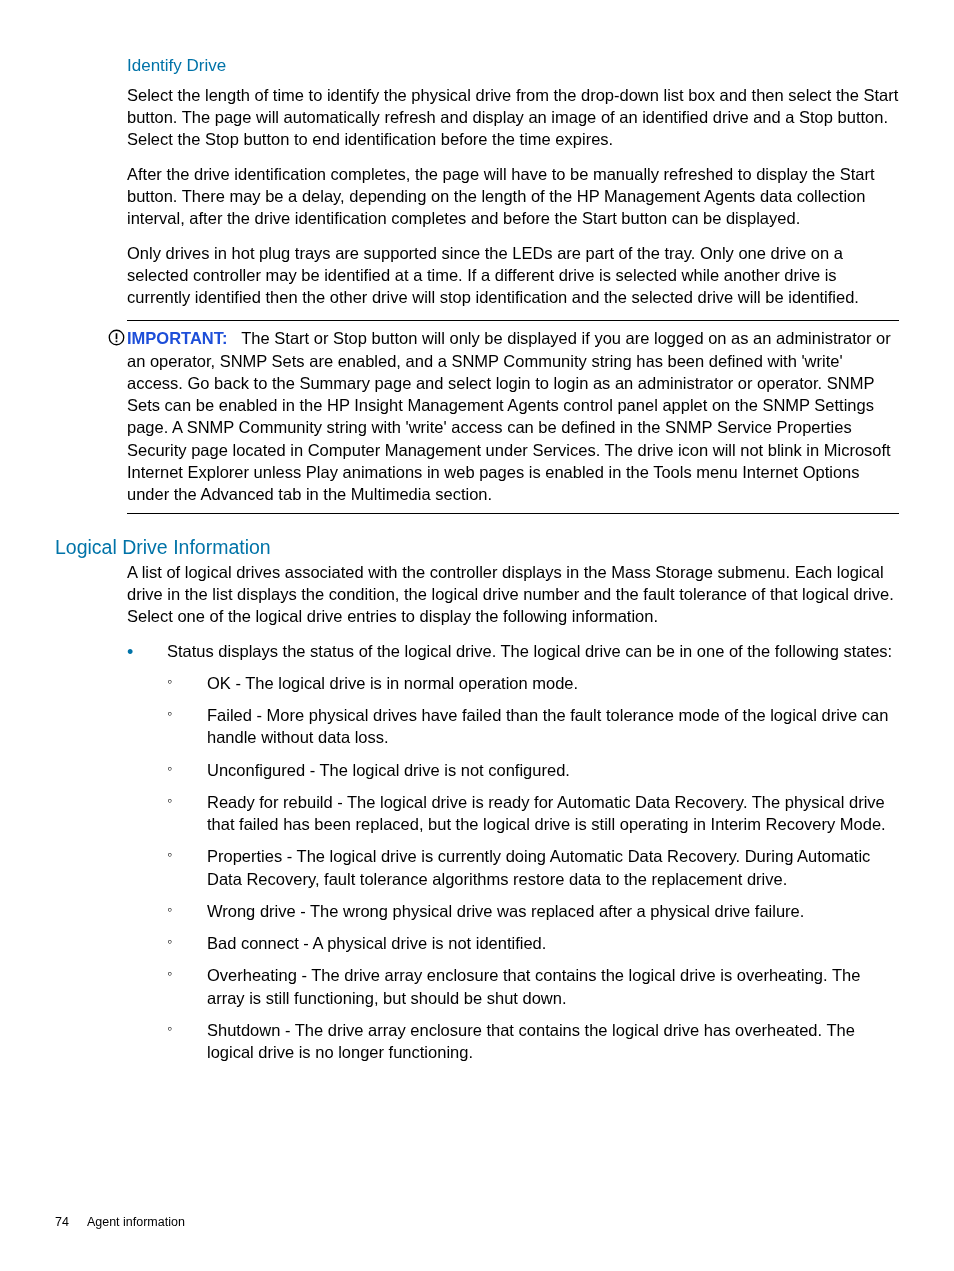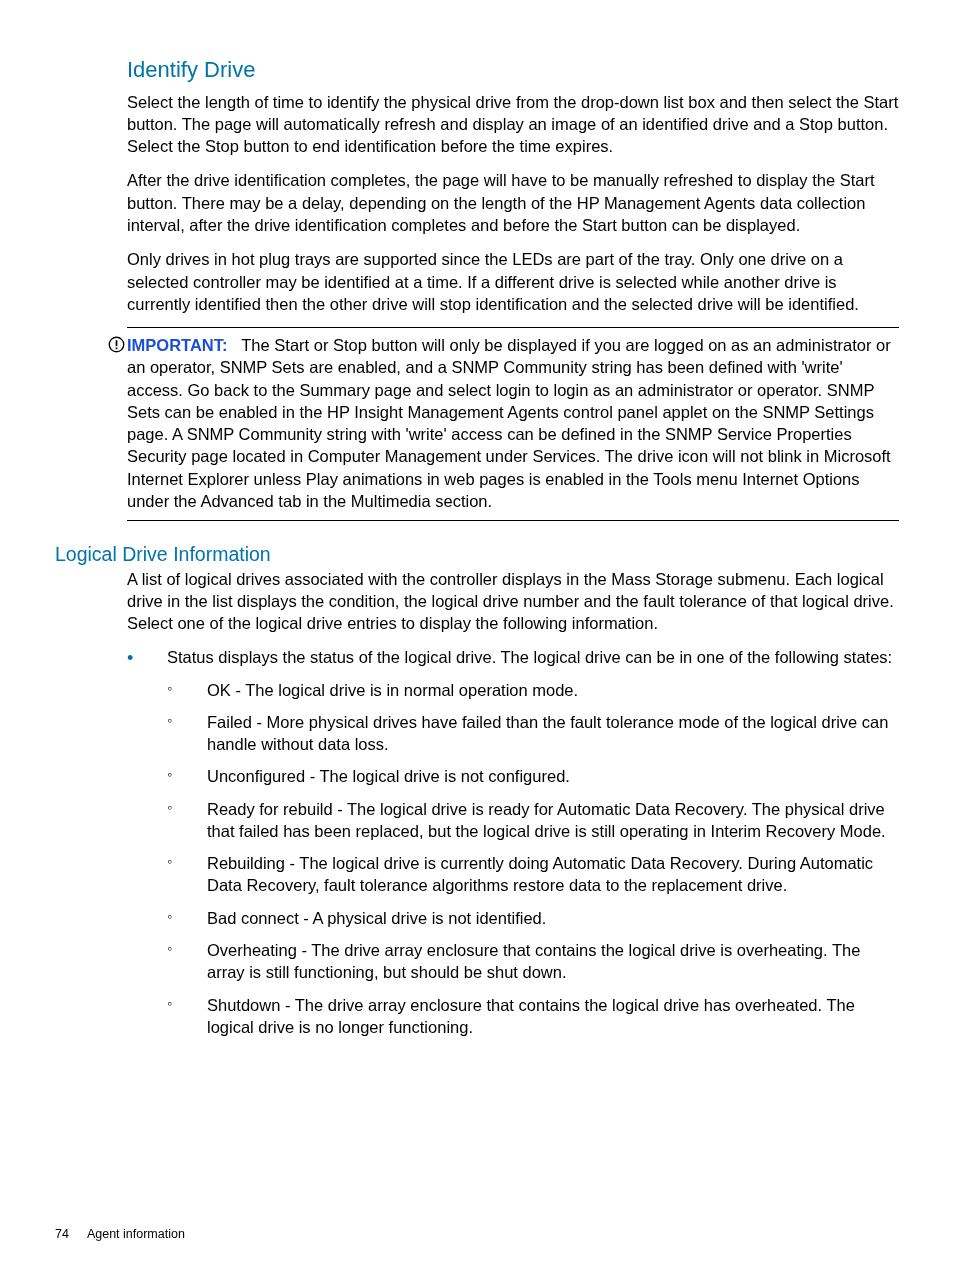--- a/index.html
+++ b/index.html
@@ -16,21 +16,21 @@
       width: 954px;
       height: 1271px;
       position: relative;
       padding: 55px 55px 0 55px;
     }
     .content-indent {
       margin-left: 72px;
     }
     .heading-blue {
       color: #0073a8;
-      font-size: 22px;
+      font-size: 17px;
       font-weight: normal;
       margin-bottom: 6px;
     }
     .section-heading {
       color: #0073a8;
       font-size: 19.5px;
       font-weight: normal;
       margin-top: 20px;
       margin-left: 0;
     }
@@ -90,21 +90,21 @@
     ul.inner-list > li::before {
       content: "◦";
       position: absolute;
       left: 0;
       top: 0;
       font-size: 14px;
       color: #000;
     }
     .footer {
       position: absolute;
-      bottom: 28px;
+      bottom: 40px;
       left: 55px;
       font-size: 12.5px;
     }
     .footer .page-num {
       margin-right: 18px;
     }
   </style>
 </head>
 <body>
 
@@ -135,21 +135,22 @@
 </div>
 
 <ul class="outer-list">
   <li>
     <span>Status displays the status of the logical drive. The logical drive can be in one of the following states:</span>
     <ul class="inner-list">
       <li>OK - The logical drive is in normal operation mode.</li>
       <li>Failed - More physical drives have failed than the fault tolerance mode of the logical drive can handle without data loss.</li>
       <li>Unconfigured - The logical drive is not configured.</li>
       <li>Ready for rebuild - The logical drive is ready for Automatic Data Recovery. The physical drive that failed has been replaced, but the logical drive is still operating in Interim Recovery Mode.</li>
-      <li>Rebuilding - The logical drive is currently doing Automatic Data Recovery. During Automatic Data Recovery, fault tolerance algorithms restore data to the replacement drive.</li>
+      <li>Properties - The logical drive is currently doing Automatic Data Recovery. During Automatic Data Recovery, fault tolerance algorithms restore data to the replacement drive.</li>
+      <li>Wrong drive - The wrong physical drive was replaced after a physical drive failure.</li>
       <li>Bad connect - A physical drive is not identified.</li>
       <li>Overheating - The drive array enclosure that contains the logical drive is overheating. The array is still functioning, but should be shut down.</li>
       <li>Shutdown - The drive array enclosure that contains the logical drive has overheated. The logical drive is no longer functioning.</li>
     </ul>
   </li>
 </ul>
 
 <div class="footer">
   <span class="page-num">74</span><span>Agent information</span>
 </div>

